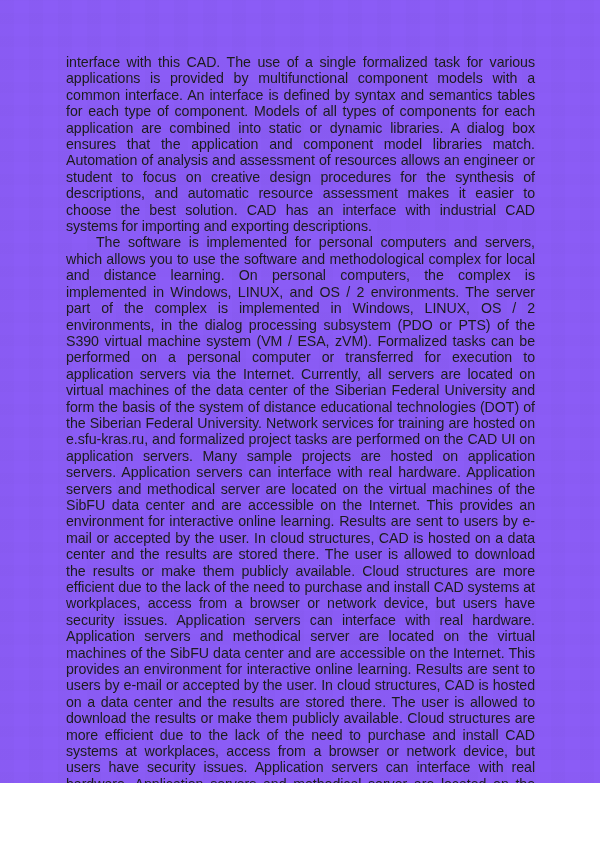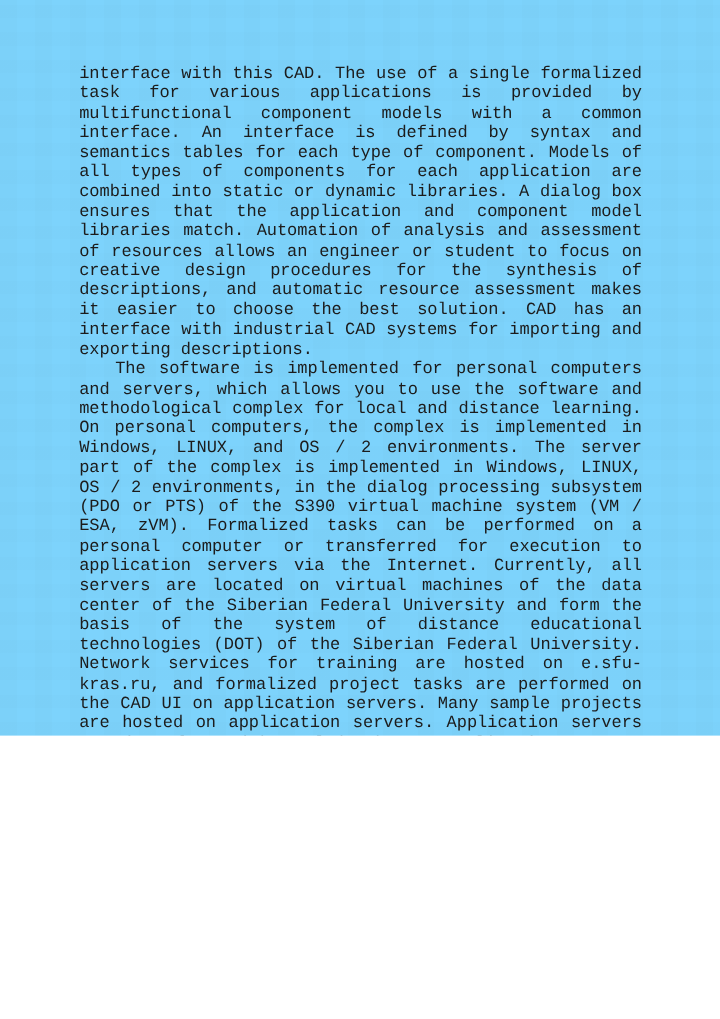--- a/index.html
+++ b/index.html
@@ -5,24 +5,24 @@
   html, body {
     margin: 0;
     padding: 0;
     width: 600px;
     height: 849px;
     background: #ffffff;
   }
   .page {
     position: relative;
     width: 600px;
-    height: 613px;
-    background: #7dd3fc;
+    height: 783px;
+    background: #8b5cf6;
     overflow: hidden;
-    font-family: Liberation Mono, monospace;
+    font-family: Liberation Sans, sans-serif;
     color: #1c1c1c;
   }
   
   .page::before {
     content: "";
     position: absolute;
     inset: 0;
     pointer-events: none;
     background:
       repeating-linear-gradient(90deg, rgba(0,0,0,0.012) 0 14px, rgba(0,0,0,0) 14px 29px),

